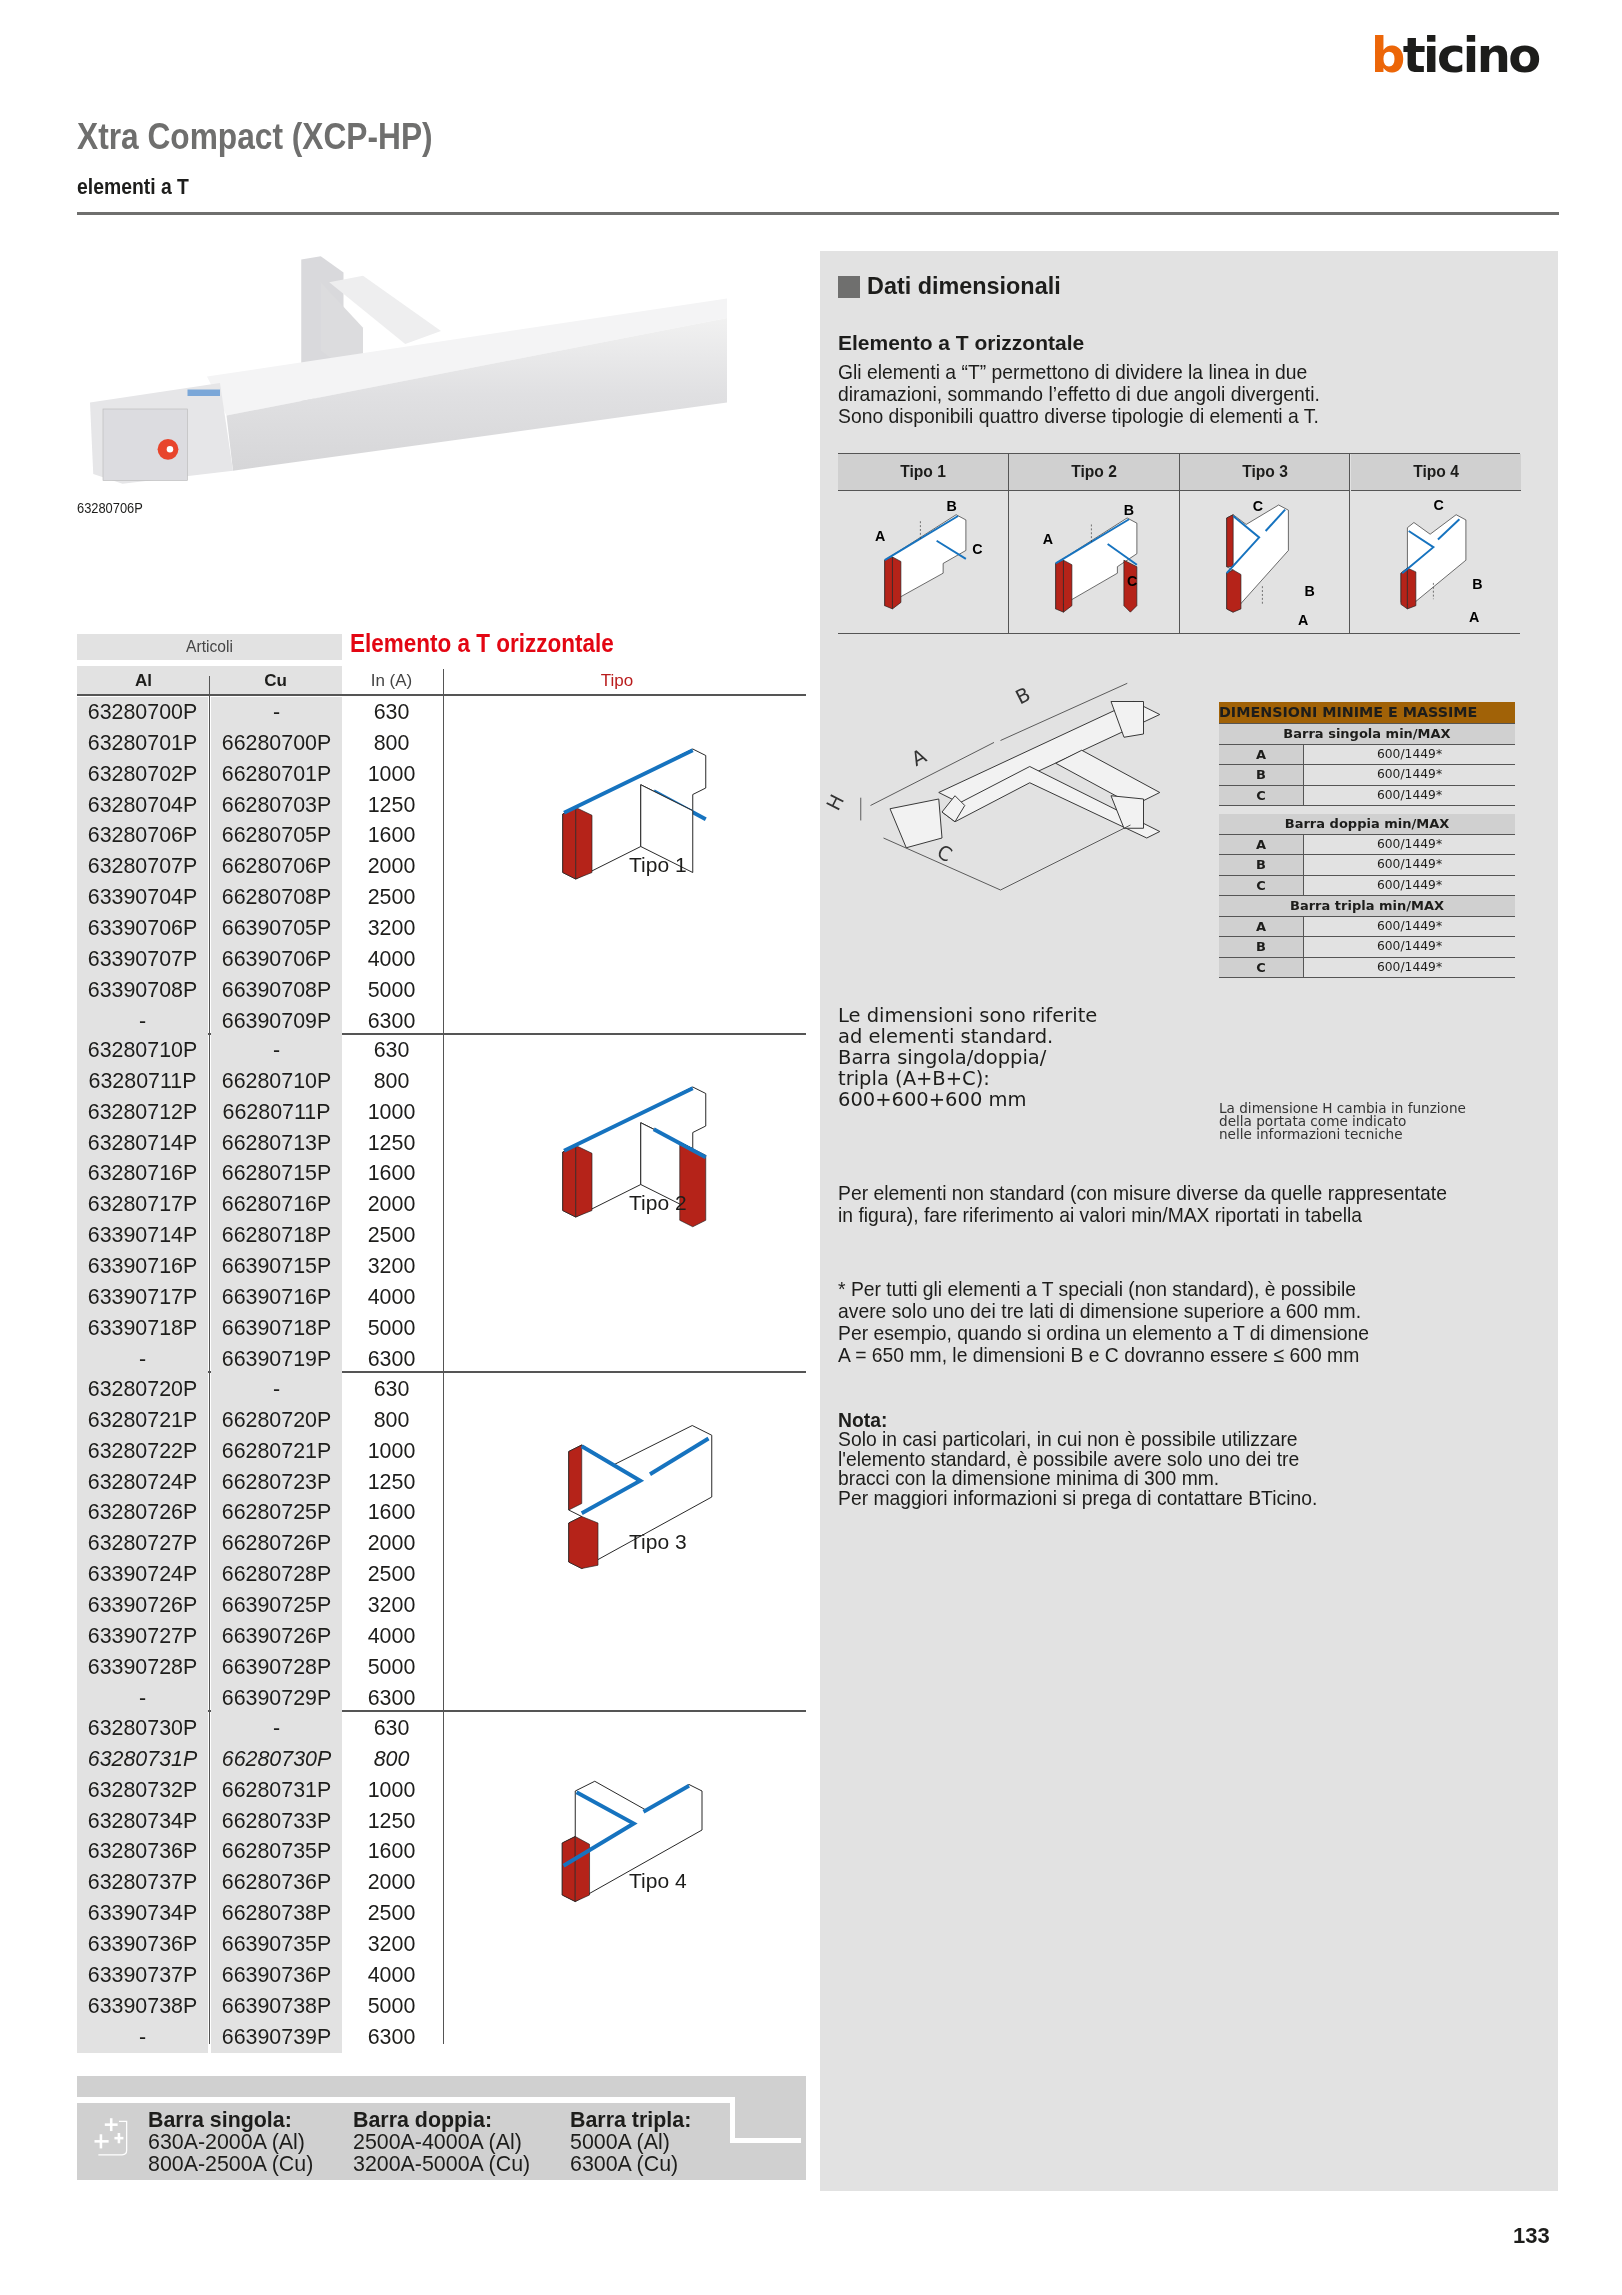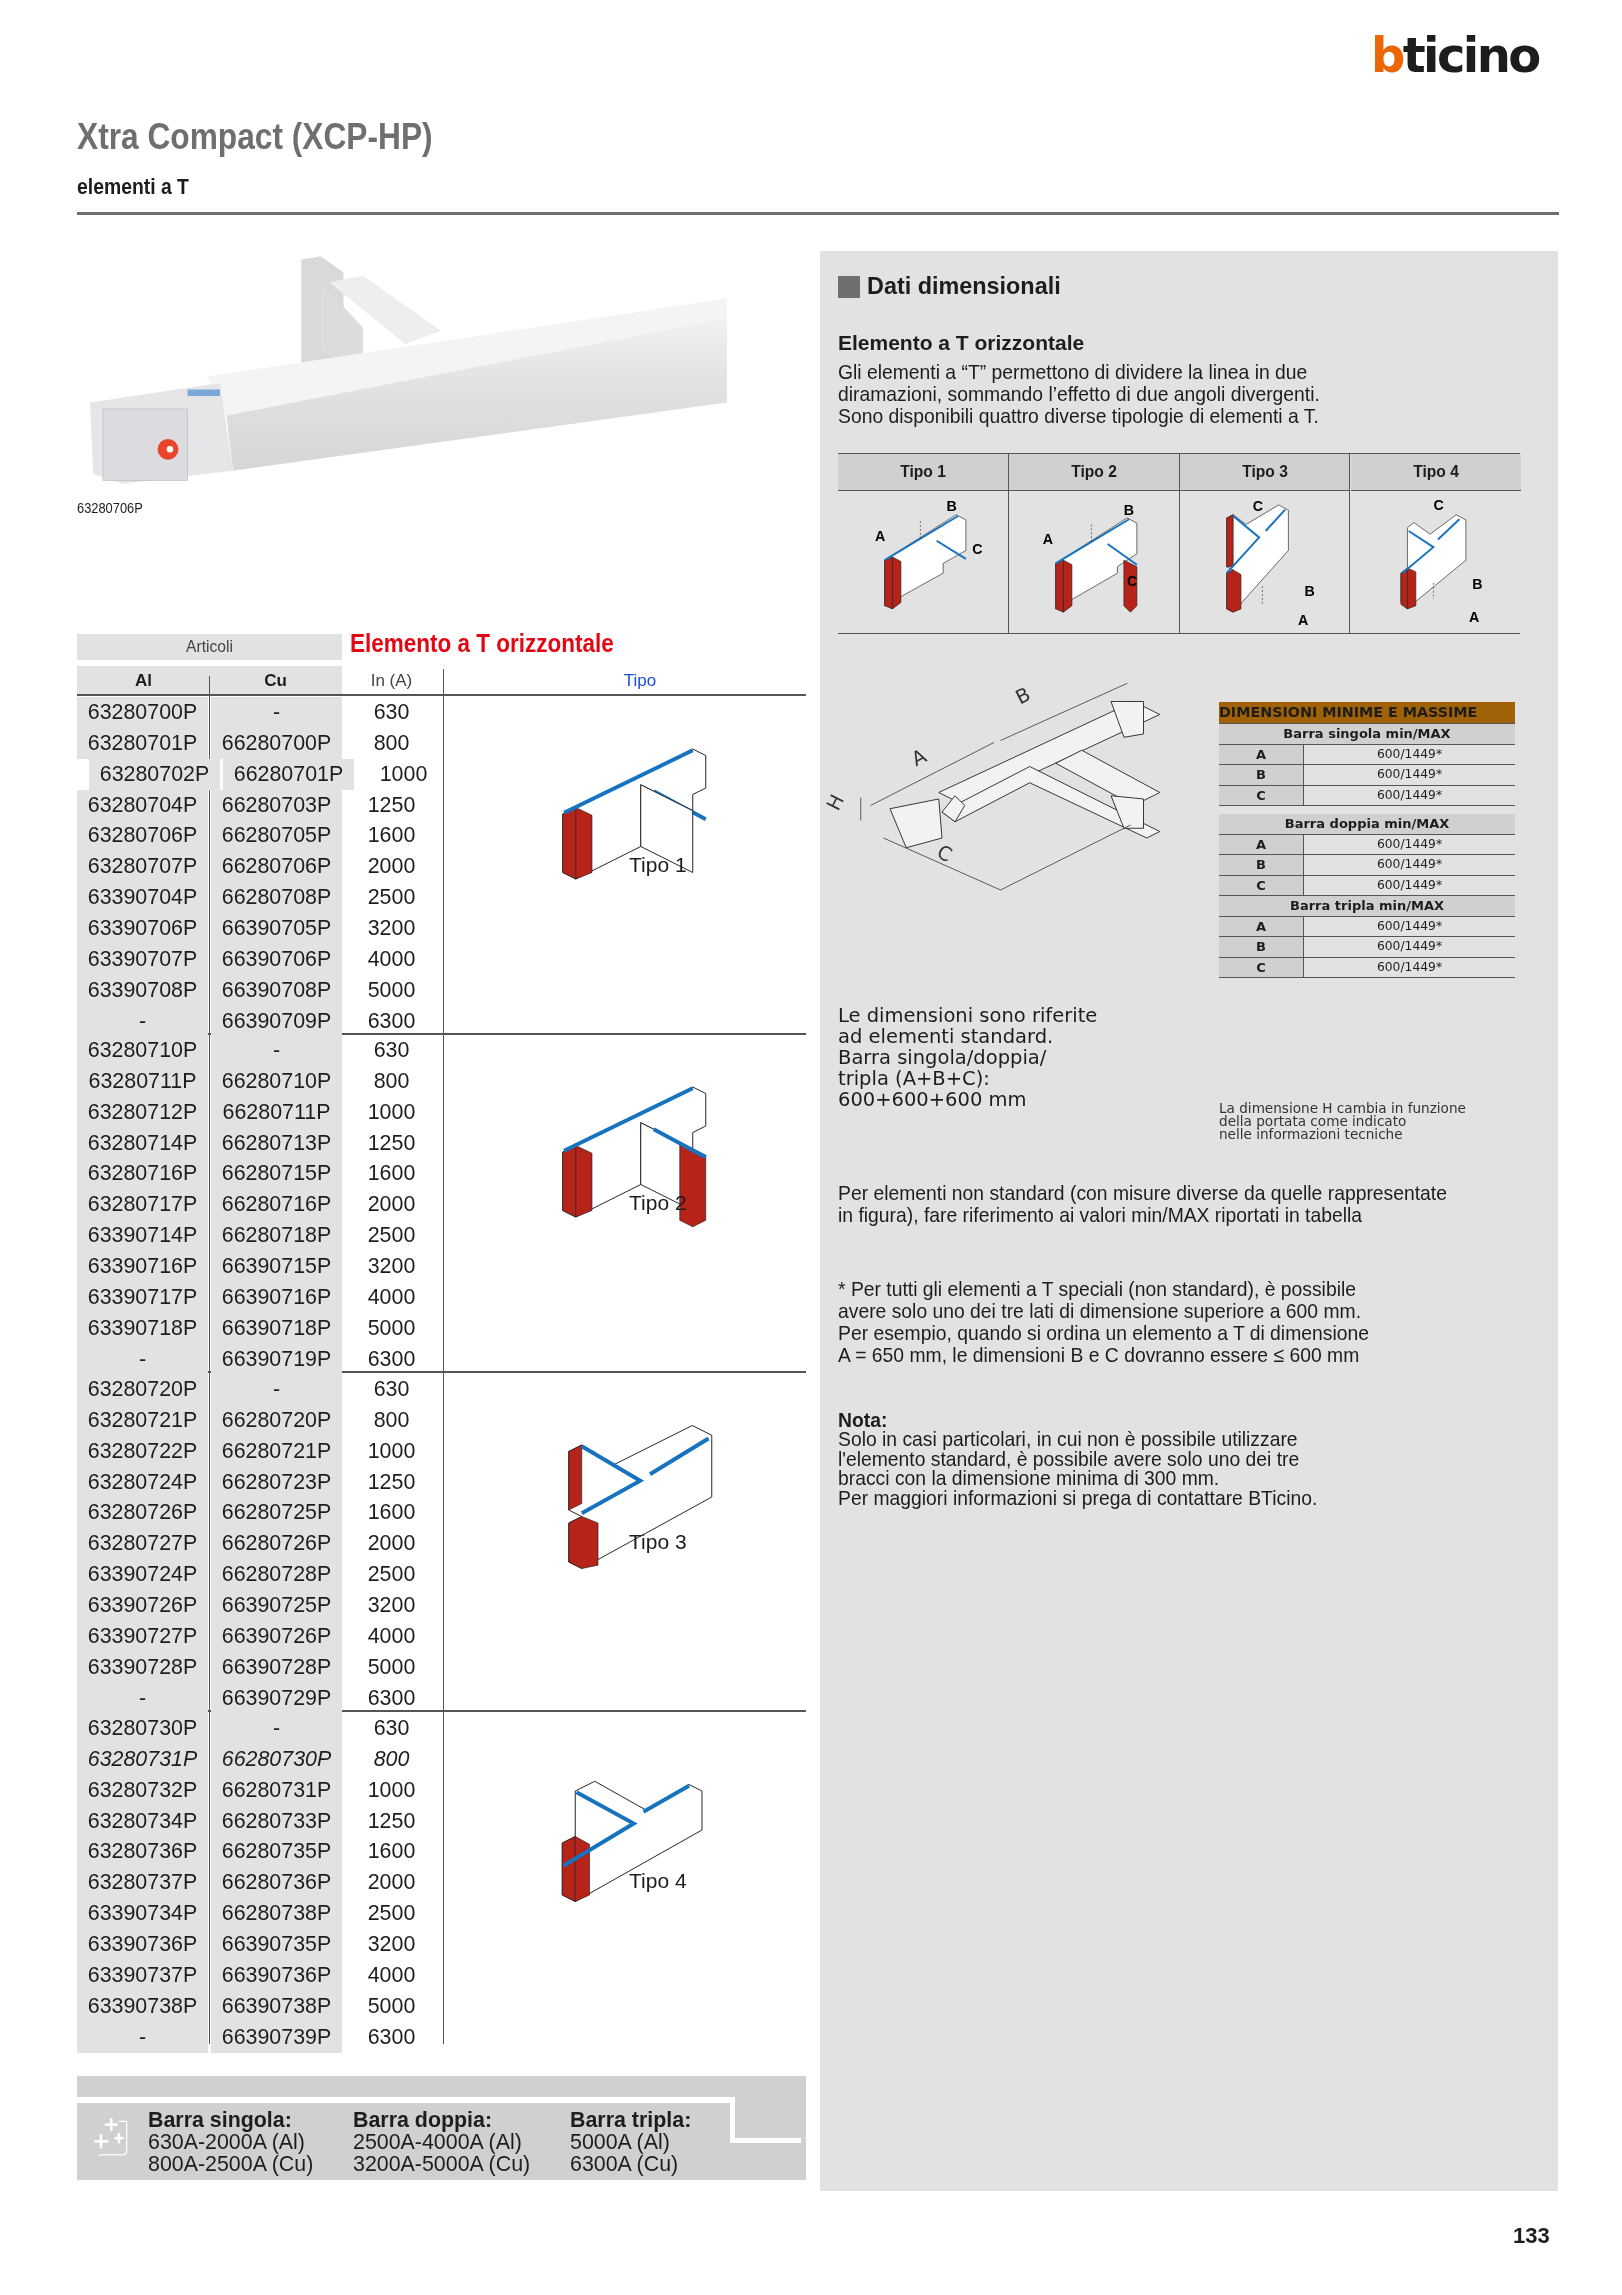--- a/index.html
+++ b/index.html
@@ -15,21 +15,21 @@
   
   .photo{left:77px;top:253px;width:650px;height:234px;}
   .photo-code{left:77px;top:500px;font-size:14.3px;color:#1d1d1b;transform:scaleX(0.9);transform-origin:left;}
   
   .articoli-head{left:77px;top:634px;width:265px;height:26px;background:#e2e2e2;font-size:15.6px;color:#444;text-align:center;line-height:26px;}
   .red-title{left:350px;top:629px;font-size:25px;font-weight:bold;color:#e30613;transform:scaleX(0.9);transform-origin:left;}
   .colhead{top:666px;height:29px;font-size:17px;line-height:29px;text-align:center;}
   .colhead.al{left:77px;width:133px;background:#e2e2e2;font-weight:bold;}
   .colhead.cu{left:209px;width:133px;background:#e2e2e2;font-weight:bold;}
   .colhead.in{left:342px;width:99px;color:#444;}
-  .colhead.tipo{left:458px;width:364px;color:#1d4ed8;}
+  .colhead.tipo{left:435px;width:364px;color:#b91c1c;}
   .vsep{width:1.3px;background:#555;}
   .hline{height:1.9px;background:#555;}
   .group{left:77px;width:729px;}
   .grow{position:absolute;left:0;height:31px;width:364px;font-size:21.4px;line-height:31px;}
   .grow .c-al{position:absolute;left:0;width:131px;text-align:center;background:#e2e2e2;height:100%;}
   .grow .c-cu{position:absolute;left:134px;width:131px;text-align:center;background:#e2e2e2;height:100%;}
   .grow .c-in{position:absolute;left:266px;width:97px;text-align:center;}
   .gshape{position:absolute;}
   .glabel{position:absolute;left:552px;font-size:21px;color:#1d1d1b;}
   
@@ -106,21 +106,21 @@
       <div class="grow" style="top: 0px;">
         <div class="c-al">63280700P</div>
         <div class="c-cu">-</div>
         <div class="c-in">630</div>
       </div>
       <div class="grow" style="top: 31px;">
         <div class="c-al">63280701P</div>
         <div class="c-cu">66280700P</div>
         <div class="c-in">800</div>
       </div>
-      <div class="grow" style="top: 62px; margin-left: 12px;">
+      <div class="grow" style="top: 62px;">
         <div class="c-al">63280702P</div>
         <div class="c-cu">66280701P</div>
         <div class="c-in">1000</div>
       </div>
       <div class="grow" style="top: 93px;">
         <div class="c-al">63280704P</div>
         <div class="c-cu">66280703P</div>
         <div class="c-in">1250</div>
       </div>
       <div class="grow" style="top: 123px;">

